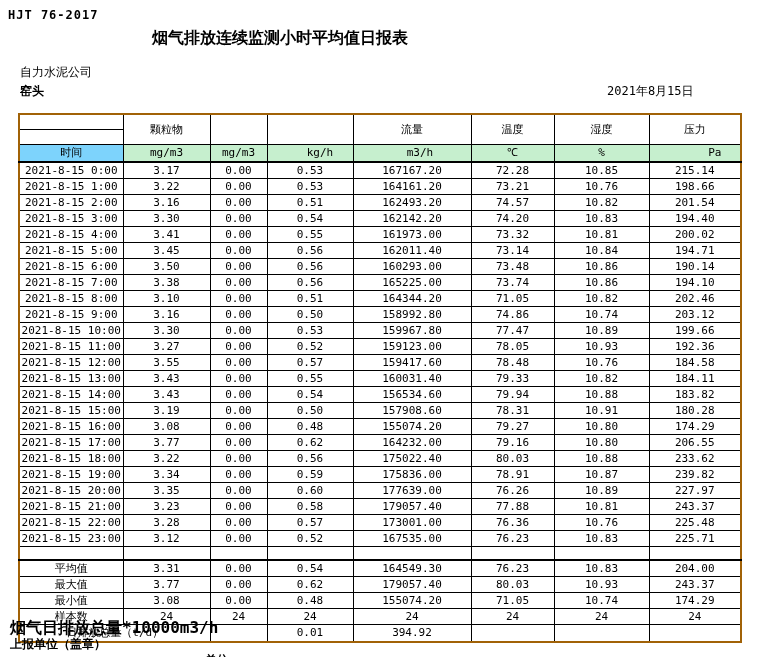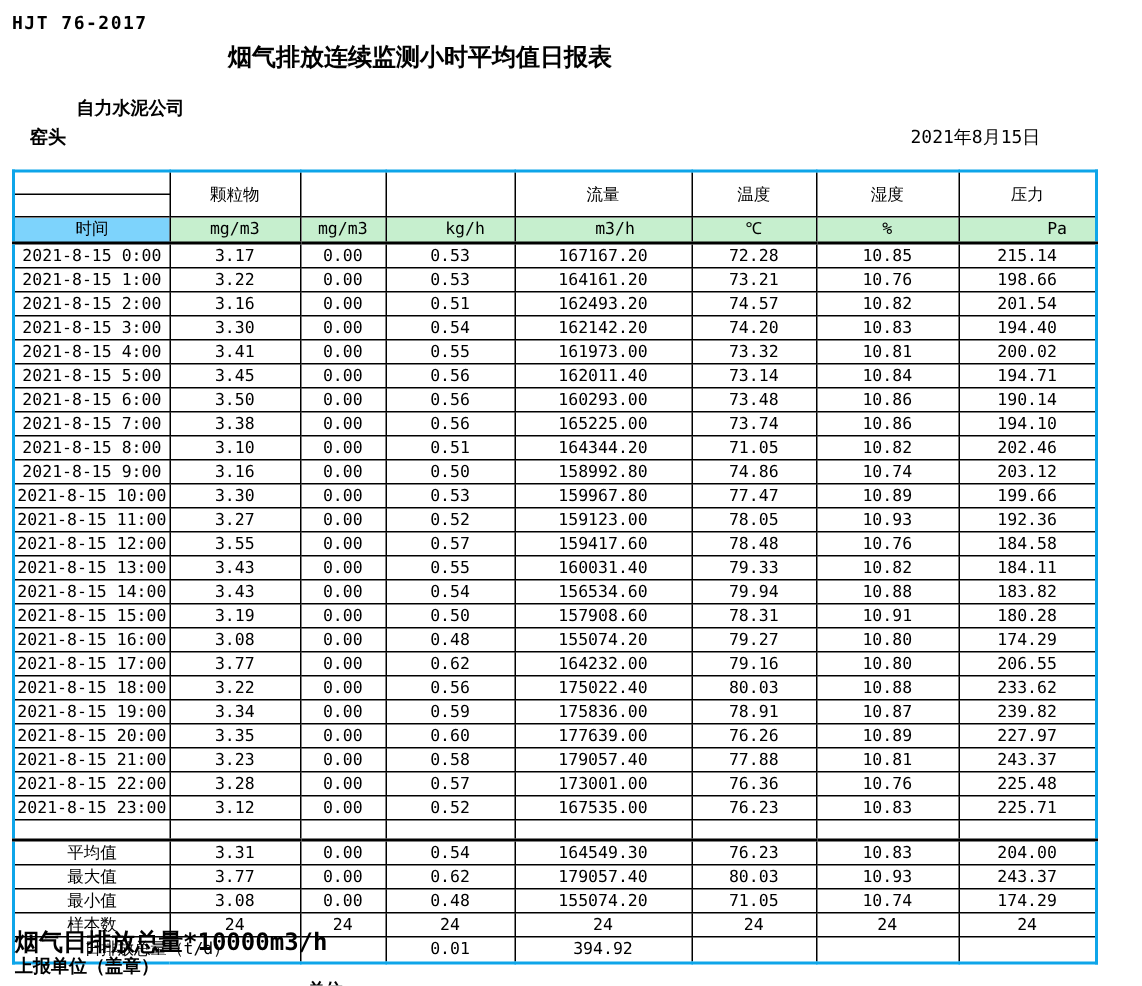--- a/index.html
+++ b/index.html
@@ -3,27 +3,27 @@
 <meta charset="utf-8">
 <style>
   html,body{margin:0;padding:0;}
   body{
     width:761px;height:657px;background:#ffffff;color:#000;
     font-family:"DejaVu Sans Mono","Liberation Mono",monospace;
     position:relative;overflow:hidden;
   }
   .doc-code{position:absolute;top:8px;left:8px;font-size:12px;font-weight:bold;letter-spacing:1px;}
   .title{position:absolute;top:28px;left:0;width:560px;text-align:center;font-size:16px;font-weight:bold;}
-  .company{position:absolute;top:64px;left:20px;font-size:12px;font-weight:bold;margin-left:31px;}
+  .company{position:absolute;top:64px;left:20px;font-size:12px;font-weight:normal;}
   .station{position:absolute;top:83px;left:20px;font-size:12px;font-weight:bold;}
   .date{position:absolute;top:83px;left:607px;font-size:12px;}
   table.report{
-    position:absolute;left:8px;top:113px;width:722px;
+    position:absolute;left:18px;top:113px;width:722px;
     border-collapse:collapse;table-layout:fixed;
-    border:2px solid #0ea5e9;
+    border:2px solid #a16207;
   }
   table.report td{
     border:1px solid #000;padding:0;margin:0;
     font-size:11px;text-align:center;vertical-align:middle;
     height:15px;line-height:14px;overflow:hidden;white-space:nowrap;
   }
   tr.hdr-a td{height:14px;}
   tr.unit-row td{height:16px;border-bottom:2px solid #000;}
   tr.blank-row td{height:12px;}
   tr.avg-row td{border-top:2px solid #000;}

